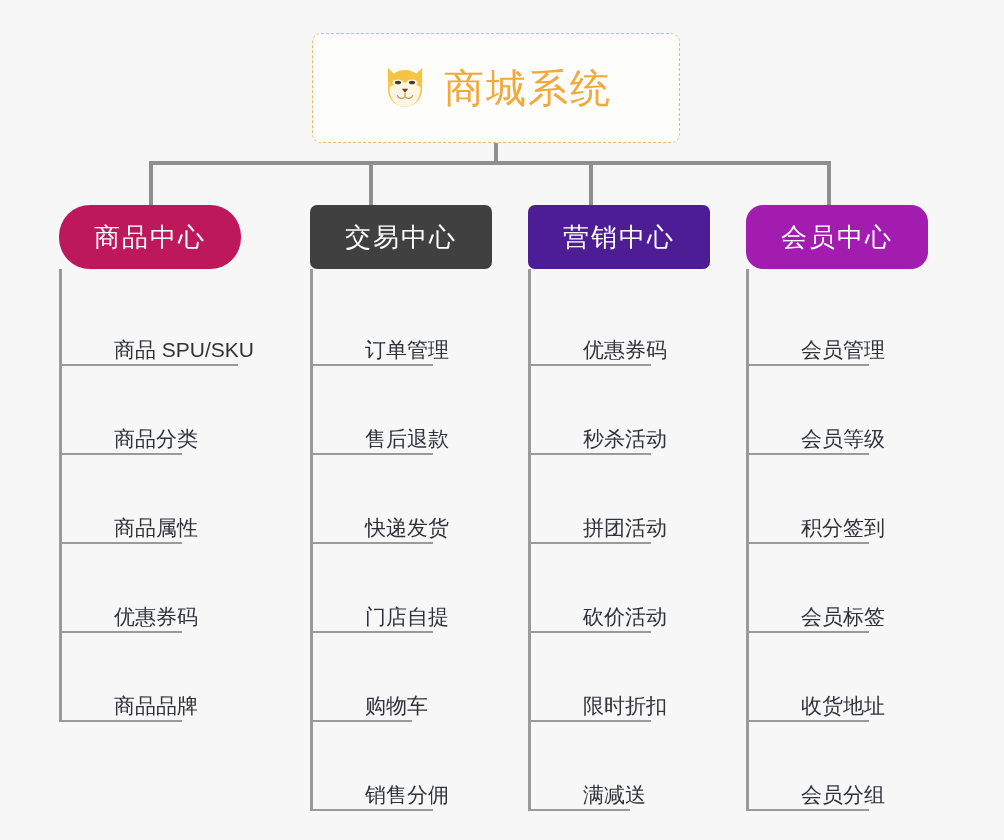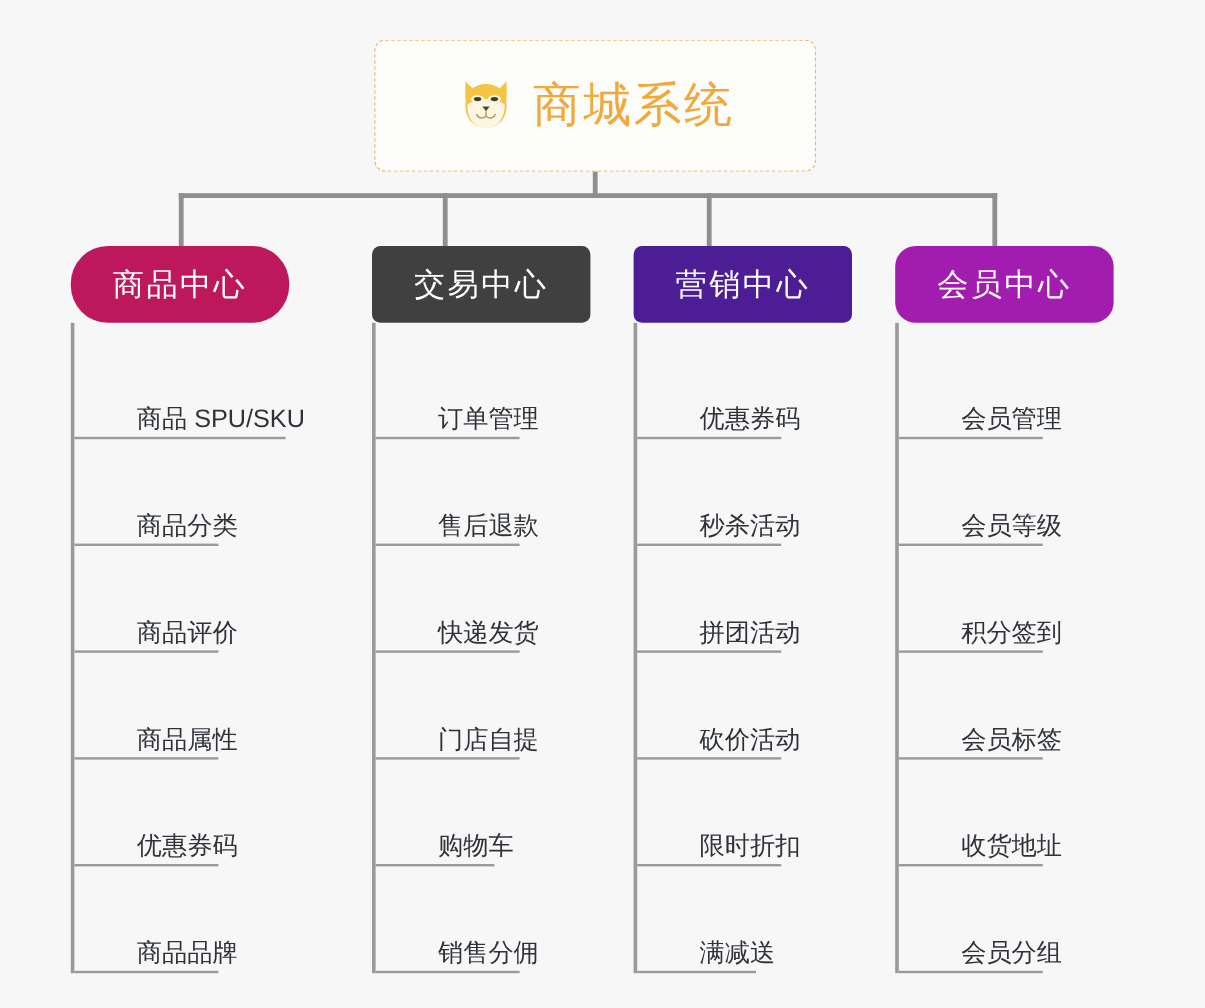--- a/index.html
+++ b/index.html
@@ -117,24 +117,20 @@
     <div class="leaf-list">
       <div class="leaf-item">
         <span class="leaf-label">商品 SPU/SKU</span>
         <span class="leaf-rule" style="width: 176px;"></span>
       </div>
       <div class="leaf-item">
         <span class="leaf-label">商品分类</span>
         <span class="leaf-rule" style="width: 120px;"></span>
       </div>
       <div class="leaf-item">
-        <span class="leaf-label">商品评价</span>
-        <span class="leaf-rule" style="width: 120px;"></span>
-      </div>
-      <div class="leaf-item">
         <span class="leaf-label">商品属性</span>
         <span class="leaf-rule" style="width: 120px;"></span>
       </div>
       <div class="leaf-item">
         <span class="leaf-label">优惠券码</span>
         <span class="leaf-rule" style="width: 120px;"></span>
       </div>
       <div class="leaf-item">
         <span class="leaf-label">商品品牌</span>
         <span class="leaf-rule" style="width: 120px;"></span>

